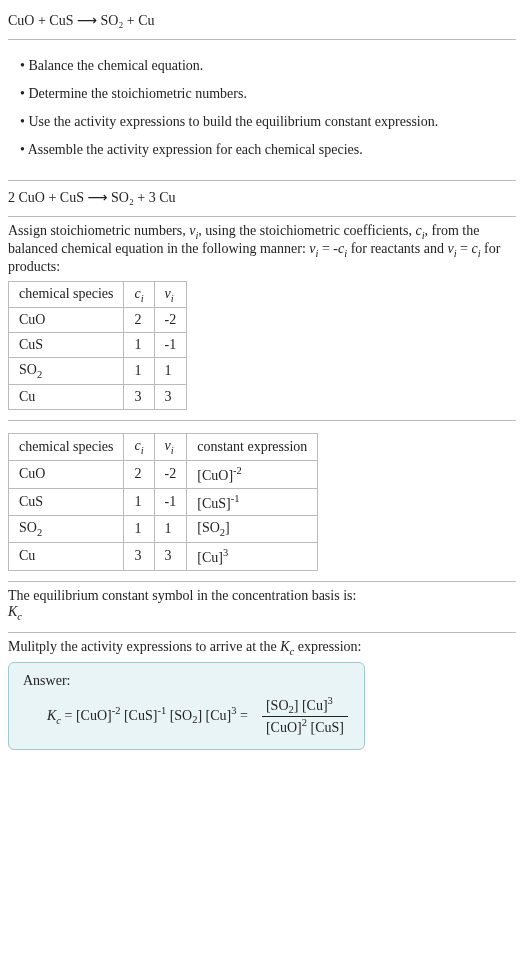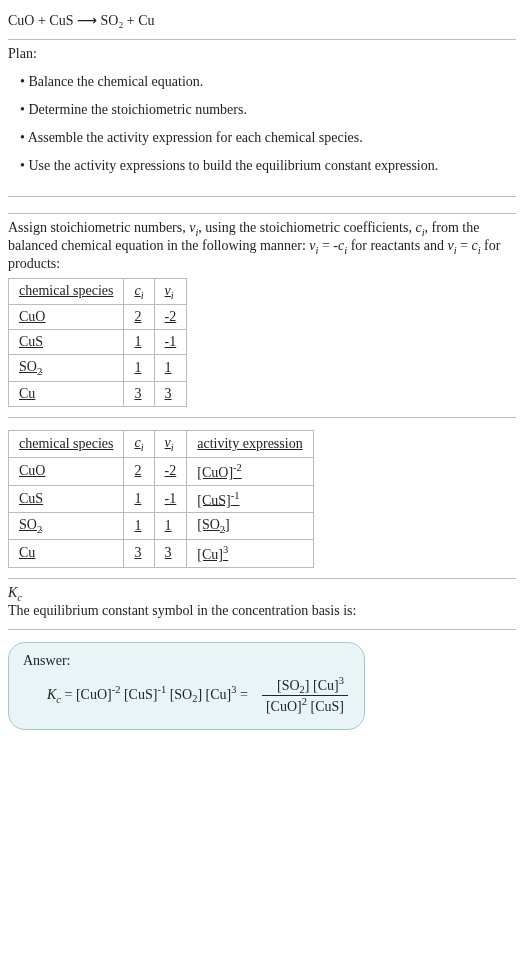--- a/index.html
+++ b/index.html
@@ -29,62 +29,61 @@
   table.data {
     border-collapse: collapse;
     margin-top: 6px;
   }
   table.data td, table.data th {
     border: 1px solid #bbb;
     padding: 4px 10px;
     font-weight: normal;
     text-align: left;
     font-size: 14px;
-    text-decoration: underline;
   }
   .answer-box {
     background: #e8f4f6;
     border: 1px solid #9fc8d1;
-    border-radius: 17px;
+    border-radius: 6px;
     padding: 10px 14px 14px 14px;
     margin-top: 6px;
     display: inline-block;
   }
   .answer-label { margin-bottom: 6px; }
   .frac {
     display: inline-block;
-    text-align: right;
+    text-align: left;
     vertical-align: middle;
     margin: 0 2px;
   }
   .frac .num { display:block; border-bottom:1px solid #222; padding:0 4px;}
   .frac .den { display:block; padding:0 4px;}
   .kc-line { display:flex; align-items:center; gap:12px; padding-left:24px;}
   .nowrap { white-space: nowrap; }
 </style>
 </head>
 <body>
 
 <div class="section">
   <div class="eq-line nowrap">CuO + CuS ⟶ SO₂ + Cu</div>
 </div>
 <hr class="hr">
 
 <div class="section">
-  <div>Plan:</div>
   <div class="plan-list">
     <div class="plan-item">• Balance the chemical equation.</div>
     <div class="plan-item">• Determine the stoichiometric numbers.</div>
+    <div class="plan-item">• Use the activity expressions to build the equilibrium constant expression.</div>
     <div class="plan-item">• Assemble the activity expression for each chemical species.</div>
-    <div class="plan-item">• Use the activity expressions to build the equilibrium constant expression.</div>
   </div>
 </div>
 <hr class="hr">
 
 <div class="section">
+  <div class="eq-line nowrap">2 CuO + CuS ⟶ SO₂ + 3 Cu</div>
 </div>
 <hr class="hr">
 
 <div class="section">
   <div>
     Assign stoichiometric numbers, <span class="ital">ν<sub>i</sub></span>, using the stoichiometric coefficients, <span class="ital">c<sub>i</sub></span>, from the balanced chemical equation in the following manner: <span class="ital">ν<sub>i</sub></span> = -<span class="ital">c<sub>i</sub></span> for reactants and <span class="ital">ν<sub>i</sub></span> = <span class="ital">c<sub>i</sub></span> for products:
   </div>
   <table class="data">
     <tbody>
         <tr>
@@ -117,21 +116,21 @@
 </div>
 <hr class="hr">
 
 <div class="section">
   <table class="data">
     <tbody>
         <tr>
       <th>chemical species</th>
       <th><span class="ital">c<sub>i</sub></span></th>
       <th><span class="ital">ν<sub>i</sub></span></th>
-      <th>activity expression</th>
+      <th>constant expression</th>
     </tr>
     <tr>
       <td>CuO</td>
       <td>2</td>
       <td>-2</td>
       <td>[CuO]<sup>-2</sup></td>
     </tr>
     <tr>
       <td>CuS</td>
       <td>1</td>
@@ -149,26 +148,29 @@
       <td>3</td>
       <td>3</td>
       <td>[Cu]<sup>3</sup></td>
     </tr>
   </tbody>
     </table>
 </div>
 <hr class="hr">
 
 <div class="section">
+  <div>The equilibrium constant symbol in the concentration basis is:</div>
   <div><span class="ital">K<sub>c</sub></span></div>
-  <div>The equilibrium constant symbol in the concentration basis is:</div>
 </div>
 <hr class="hr">
 
 <div class="section">
+  <div>
+    Mulitply the activity expressions to arrive at the <span class="ital">K<sub>c</sub></span> expression:
+  </div>
   <div class="answer-box">
     <div class="answer-label">Answer:</div>
     <div class="kc-line nowrap">
       <span>
         <span class="ital">K<sub>c</sub></span> = [CuO]<sup>-2</sup> [CuS]<sup>-1</sup> [SO<sub>2</sub>] [Cu]<sup>3</sup> =
       </span>
       <span class="frac">
         <span class="num">[SO<sub>2</sub>] [Cu]<sup>3</sup></span>
         <span class="den">[CuO]<sup>2</sup> [CuS]</span>
       </span>

